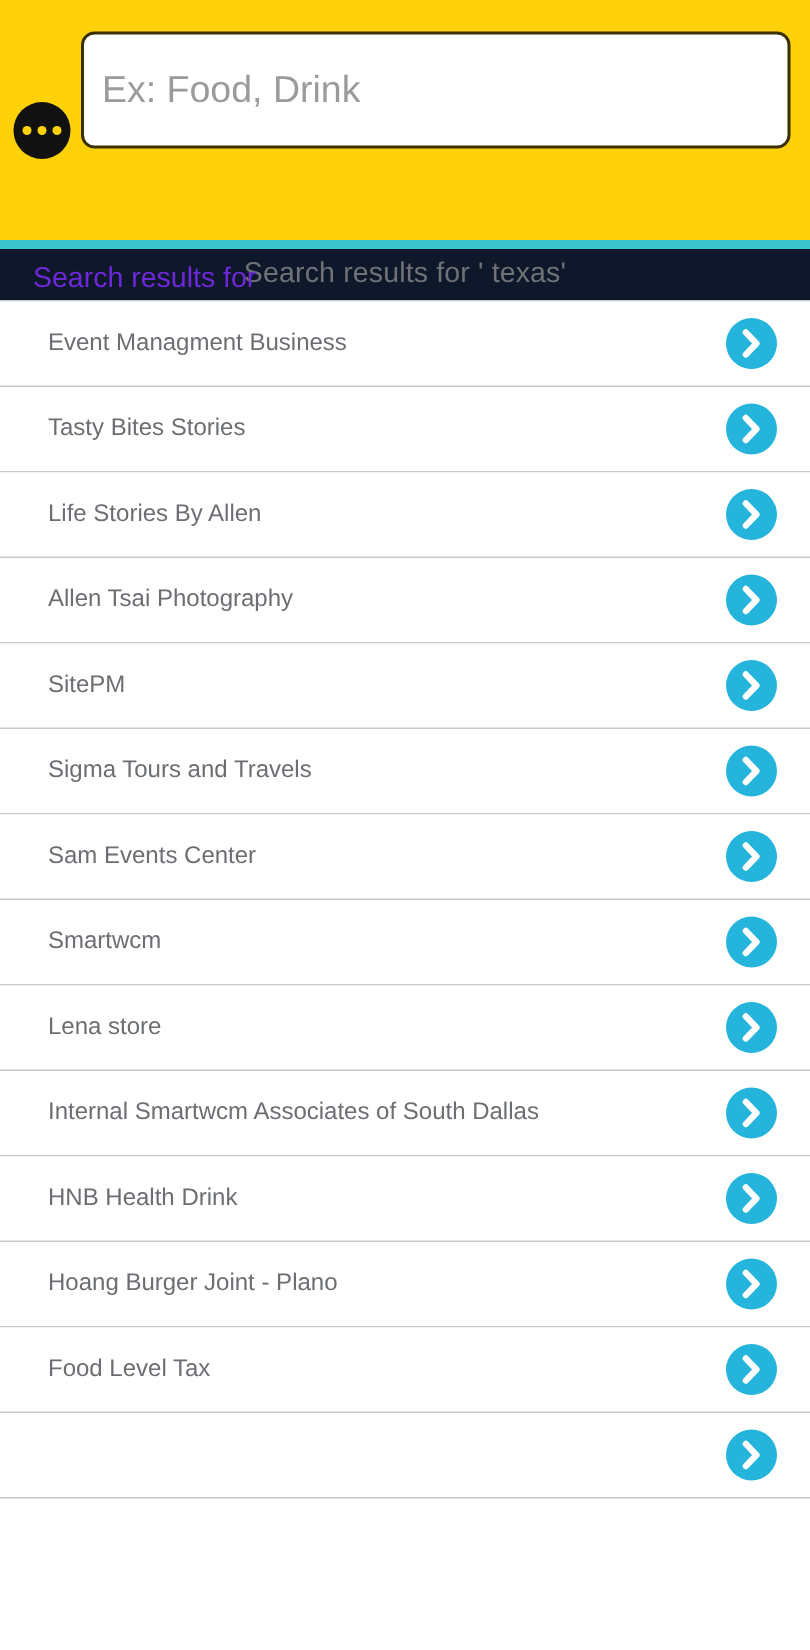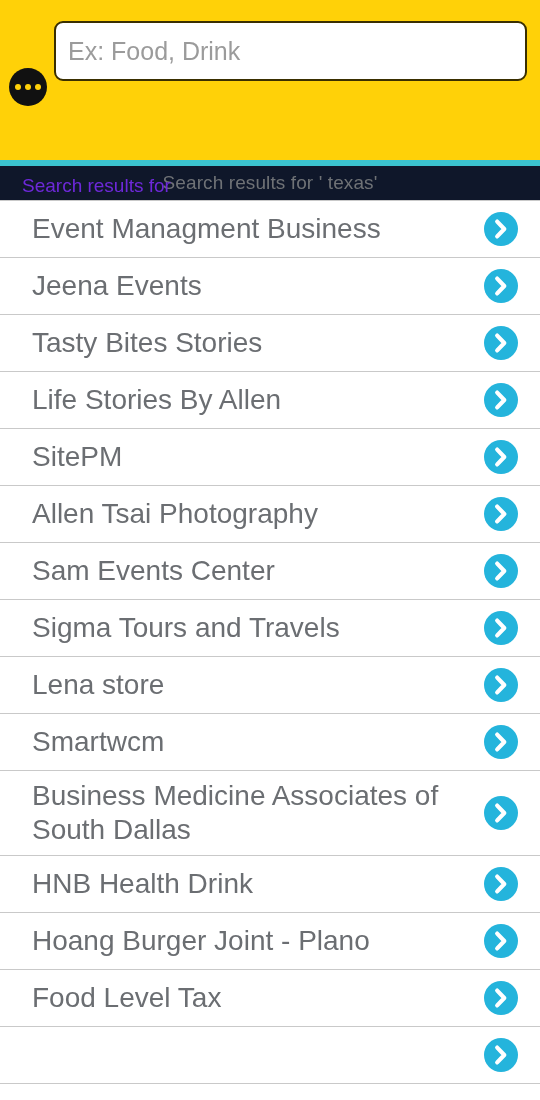--- a/index.html
+++ b/index.html
@@ -52,21 +52,21 @@
     left: 54px;
     top: 21px;
     width: 473px;
     display: flex;
     flex-direction: column;
     gap: 12px;
   }
 
   .field {
     width: 473px;
-    height: 60px;
+    height: 78px;
     background: #ffffff;
     border: 2px solid #3a2f00;
     border-radius: 9px;
     font-family: "Liberation Sans", sans-serif;
     font-size: 25px;
     color: #111111;
     padding: 0 12px;
     outline: none;
     display: block;
   }
@@ -116,21 +116,21 @@
     display: flex;
     align-items: center;
     justify-content: space-between;
     padding: 8px 22px 8px 32px;
     border-bottom: 1px solid #c9c9c9;
     background: #ffffff;
     cursor: pointer;
   }
 
   .row-label {
-    font-size: 28px;
+    font-size: 16px;
     line-height: 34px;
     color: #6b6e72;
     max-width: 430px;
     font-weight: 400;
   }
 
   .chevron {
     flex: 0 0 auto;
     width: 34px;
     height: 34px;
@@ -168,93 +168,85 @@
 <div class="list" id="results-list">
     <div class="row">
       <span class="row-label">Event Managment Business</span>
       <span class="chevron">
         <svg width="34" height="34" viewBox="0 0 34 34" aria-hidden="true">
           <path d="M13.2 9.6 L20.3 17 L13.2 24.4" fill="none" stroke="#ffffff" stroke-width="4.2" stroke-linecap="round" stroke-linejoin="round"></path>
         </svg>
       </span>
     </div>
     <div class="row">
-      <span class="row-label">Jeena Events</span>
-      <span class="chevron">
-        <svg width="34" height="34" viewBox="0 0 34 34" aria-hidden="true">
-          <path d="M13.2 9.6 L20.3 17 L13.2 24.4" fill="none" stroke="#ffffff" stroke-width="4.2" stroke-linecap="round" stroke-linejoin="round"></path>
-        </svg>
-      </span>
-    </div>
-    <div class="row">
       <span class="row-label">Tasty Bites Stories</span>
       <span class="chevron">
         <svg width="34" height="34" viewBox="0 0 34 34" aria-hidden="true">
           <path d="M13.2 9.6 L20.3 17 L13.2 24.4" fill="none" stroke="#ffffff" stroke-width="4.2" stroke-linecap="round" stroke-linejoin="round"></path>
         </svg>
       </span>
     </div>
     <div class="row">
       <span class="row-label">Life Stories By Allen</span>
       <span class="chevron">
         <svg width="34" height="34" viewBox="0 0 34 34" aria-hidden="true">
           <path d="M13.2 9.6 L20.3 17 L13.2 24.4" fill="none" stroke="#ffffff" stroke-width="4.2" stroke-linecap="round" stroke-linejoin="round"></path>
         </svg>
       </span>
     </div>
     <div class="row">
+      <span class="row-label">Allen Tsai Photography</span>
+      <span class="chevron">
+        <svg width="34" height="34" viewBox="0 0 34 34" aria-hidden="true">
+          <path d="M13.2 9.6 L20.3 17 L13.2 24.4" fill="none" stroke="#ffffff" stroke-width="4.2" stroke-linecap="round" stroke-linejoin="round"></path>
+        </svg>
+      </span>
+    </div>
+    <div class="row">
       <span class="row-label">SitePM</span>
       <span class="chevron">
         <svg width="34" height="34" viewBox="0 0 34 34" aria-hidden="true">
           <path d="M13.2 9.6 L20.3 17 L13.2 24.4" fill="none" stroke="#ffffff" stroke-width="4.2" stroke-linecap="round" stroke-linejoin="round"></path>
         </svg>
       </span>
     </div>
     <div class="row">
-      <span class="row-label">Allen Tsai Photography</span>
+      <span class="row-label">Sigma Tours and Travels</span>
       <span class="chevron">
         <svg width="34" height="34" viewBox="0 0 34 34" aria-hidden="true">
           <path d="M13.2 9.6 L20.3 17 L13.2 24.4" fill="none" stroke="#ffffff" stroke-width="4.2" stroke-linecap="round" stroke-linejoin="round"></path>
         </svg>
       </span>
     </div>
     <div class="row">
       <span class="row-label">Sam Events Center</span>
       <span class="chevron">
         <svg width="34" height="34" viewBox="0 0 34 34" aria-hidden="true">
           <path d="M13.2 9.6 L20.3 17 L13.2 24.4" fill="none" stroke="#ffffff" stroke-width="4.2" stroke-linecap="round" stroke-linejoin="round"></path>
         </svg>
       </span>
     </div>
     <div class="row">
-      <span class="row-label">Sigma Tours and Travels</span>
+      <span class="row-label">Smartwcm</span>
       <span class="chevron">
         <svg width="34" height="34" viewBox="0 0 34 34" aria-hidden="true">
           <path d="M13.2 9.6 L20.3 17 L13.2 24.4" fill="none" stroke="#ffffff" stroke-width="4.2" stroke-linecap="round" stroke-linejoin="round"></path>
         </svg>
       </span>
     </div>
     <div class="row">
       <span class="row-label">Lena store</span>
       <span class="chevron">
         <svg width="34" height="34" viewBox="0 0 34 34" aria-hidden="true">
           <path d="M13.2 9.6 L20.3 17 L13.2 24.4" fill="none" stroke="#ffffff" stroke-width="4.2" stroke-linecap="round" stroke-linejoin="round"></path>
         </svg>
       </span>
     </div>
     <div class="row">
-      <span class="row-label">Smartwcm</span>
-      <span class="chevron">
-        <svg width="34" height="34" viewBox="0 0 34 34" aria-hidden="true">
-          <path d="M13.2 9.6 L20.3 17 L13.2 24.4" fill="none" stroke="#ffffff" stroke-width="4.2" stroke-linecap="round" stroke-linejoin="round"></path>
-        </svg>
-      </span>
-    </div>
-    <div class="row">
-      <span class="row-label">Business Medicine Associates of South Dallas</span>
+      <span class="row-label">Internal Smartwcm Associates of South Dallas</span>
       <span class="chevron">
         <svg width="34" height="34" viewBox="0 0 34 34" aria-hidden="true">
           <path d="M13.2 9.6 L20.3 17 L13.2 24.4" fill="none" stroke="#ffffff" stroke-width="4.2" stroke-linecap="round" stroke-linejoin="round"></path>
         </svg>
       </span>
     </div>
     <div class="row">
       <span class="row-label">HNB Health Drink</span>
       <span class="chevron">
         <svg width="34" height="34" viewBox="0 0 34 34" aria-hidden="true">

